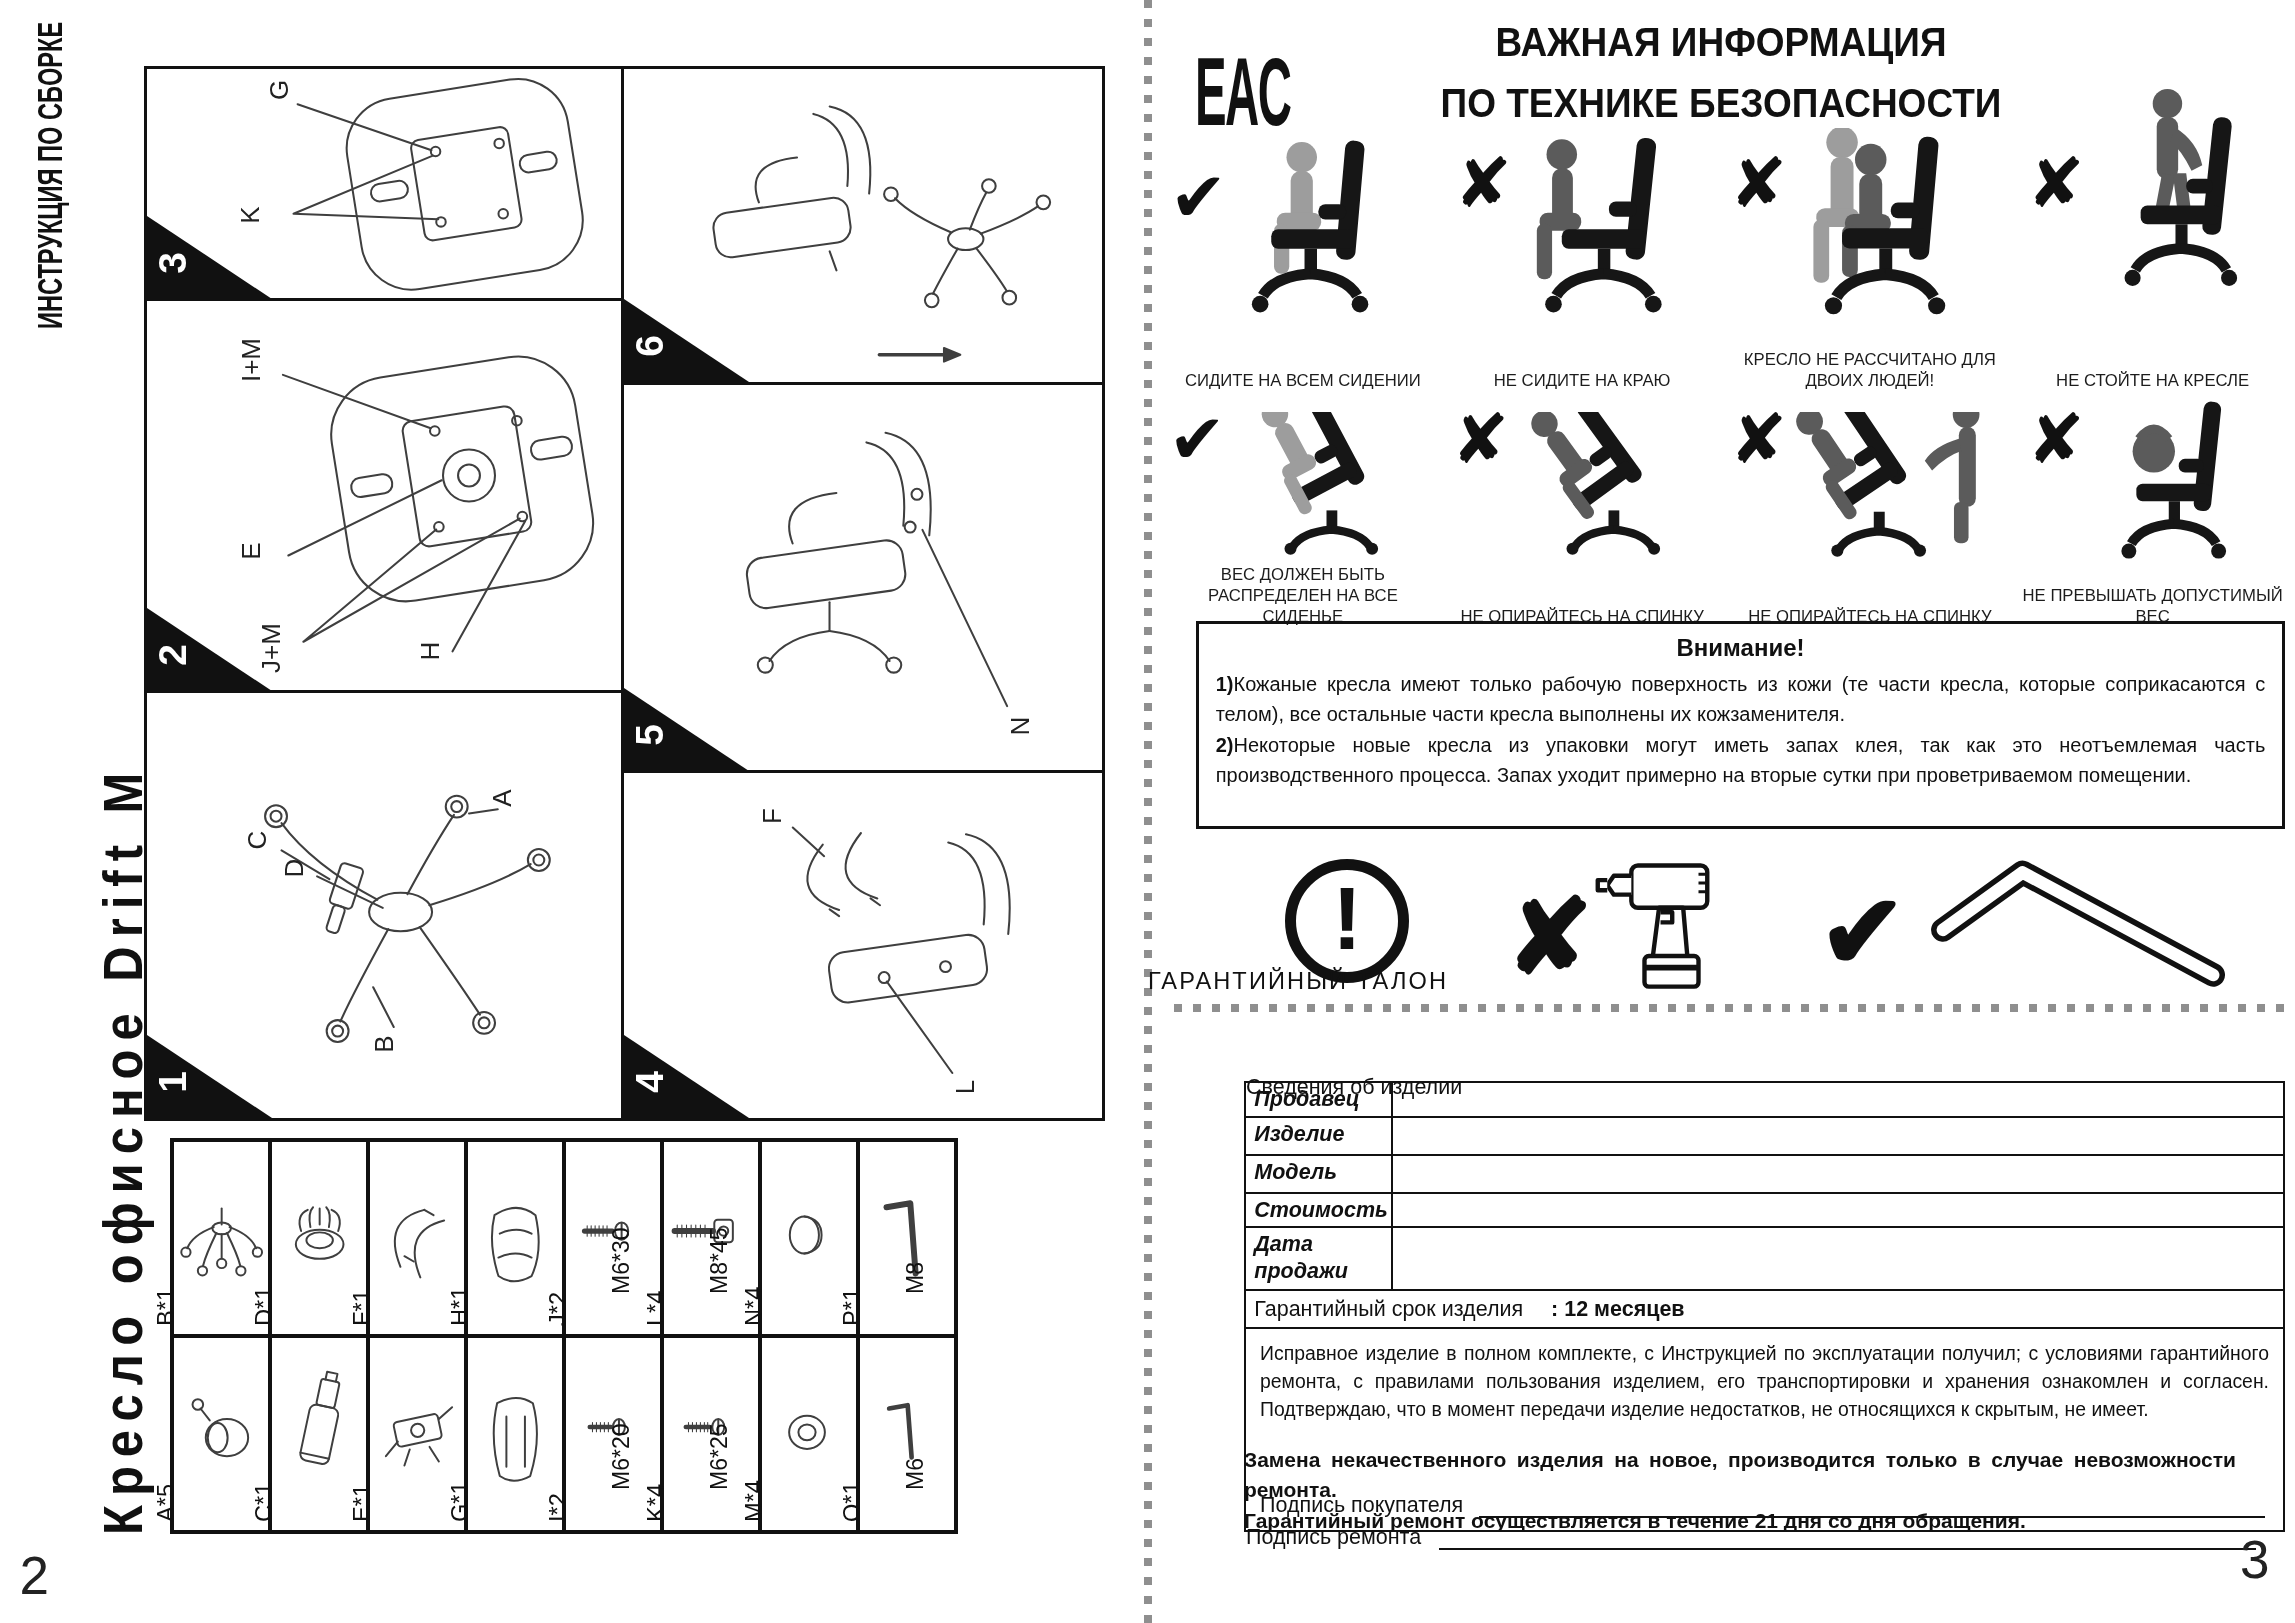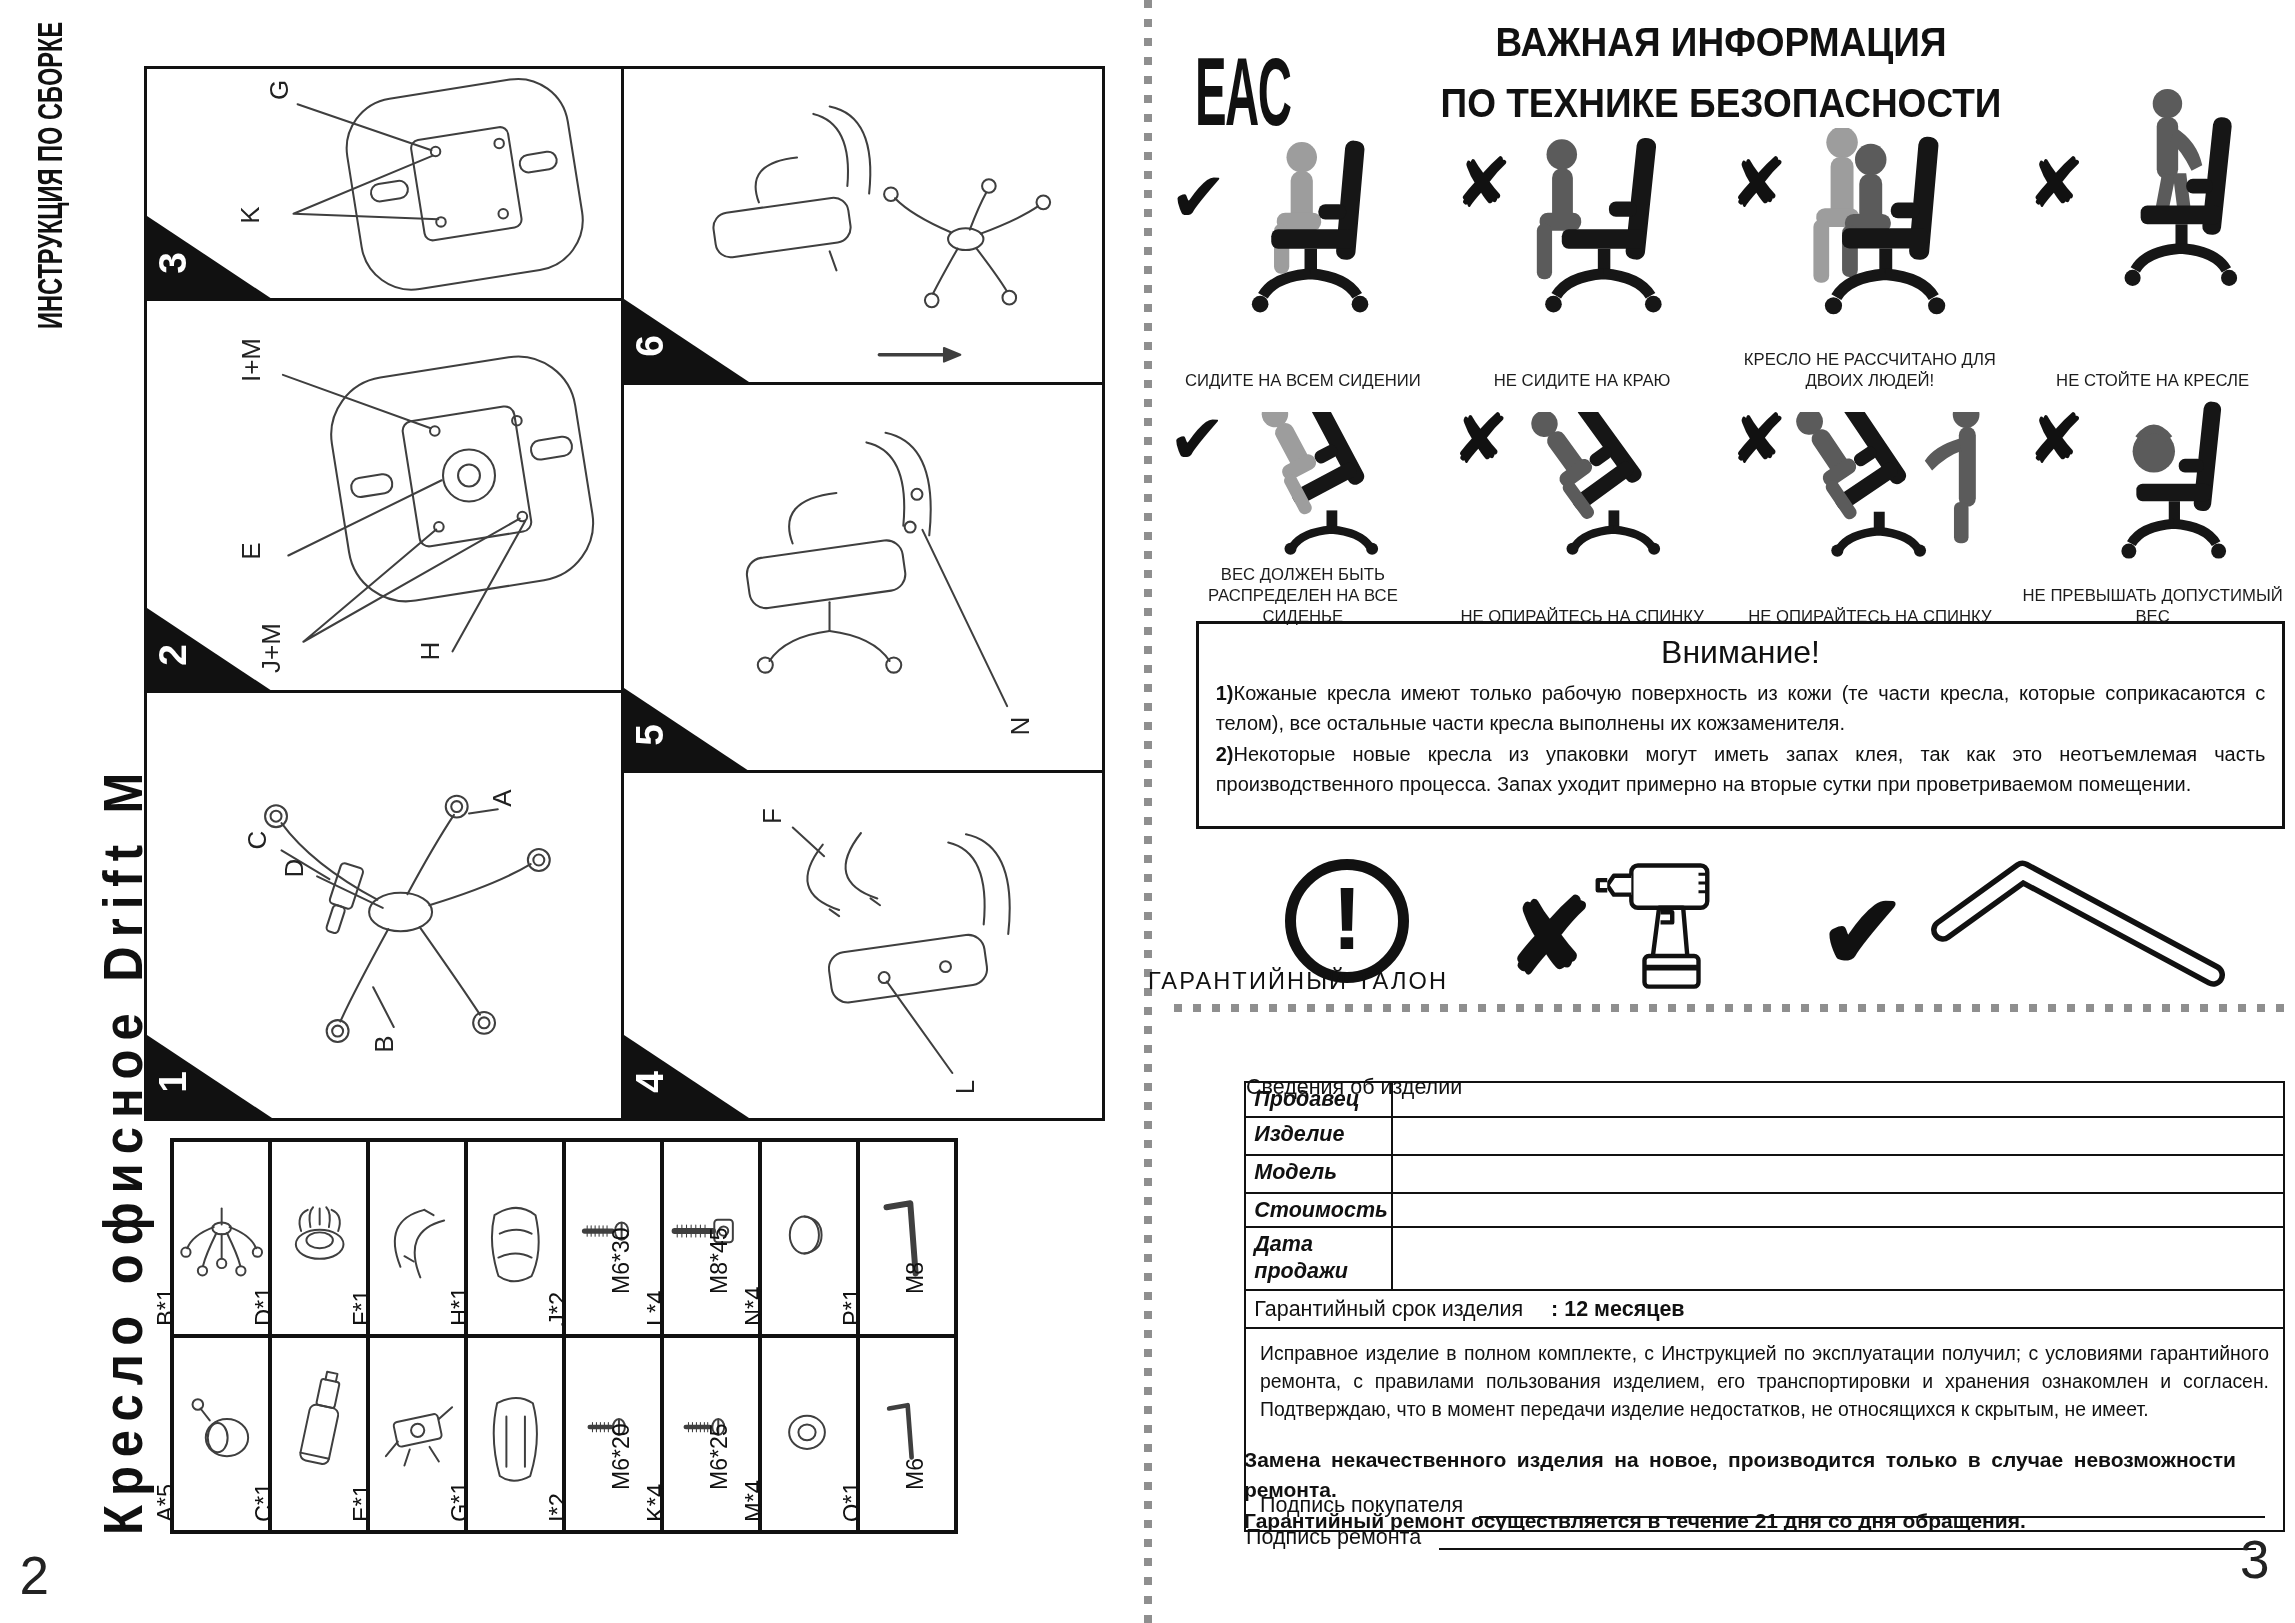--- a/index.html
+++ b/index.html
@@ -36,21 +36,21 @@
   .eac{position:absolute;left:1195px;top:36px;font-size:64px;font-weight:bold;letter-spacing:-2.1px;
        transform:scale(0.74,1.5);transform-origin:left top;}
   .rp-title{position:absolute;left:1291px;top:12.5px;width:860px;text-align:center;
             font-size:37px;font-weight:bold;line-height:1.5;transform:scaleY(1.08);transform-origin:top;}
   .srow{position:absolute;left:1164px;display:flex;}
   .scell{position:relative;text-align:center;}
   .mark{position:absolute;font-size:69px;line-height:1;color:#111;}
   .cap{position:absolute;left:4.2px;right:4.2px;bottom:0;font-size:16.7px;line-height:1.25;color:#1c1c1c;}
   .att-box{position:absolute;left:1196px;top:621px;width:1089px;height:208px;border:3.5px solid #111;
            box-sizing:border-box;padding:7px 16.7px 0 16.7px;}
-  .att-title{text-align:center;font-size:32px;font-weight:normal;margin:2.8px 0 7px 0;}
+  .att-title{text-align:center;font-size:24px;font-weight:bold;margin:2.8px 0 7px 0;}
   .att-box p{margin:0;font-size:20px;line-height:1.52;text-align:justify;}
   .excl-circle{position:absolute;left:1285px;top:859px;width:124px;height:124px;border:11.8px solid #111;
                border-radius:50%;box-sizing:border-box;text-align:center;}
   .excl-circle span{font-size:89px;font-weight:bold;line-height:96px;}
   .bigmark{position:absolute;font-weight:bold;line-height:1;}
   .gt-head{position:absolute;left:1148px;top:968px;width:1147px;text-align:left;
            font-size:23.6px;letter-spacing:2.1px;}
   .info-label{position:absolute;left:1246px;top:1055px;font-size:21.5px;margin-top:20px;}
   .wtable{position:absolute;left:1244px;top:1081px;width:1041px;border:2.8px solid #111;box-sizing:border-box;}
   .wrow{display:flex;border-bottom:2.1px solid #111;}

